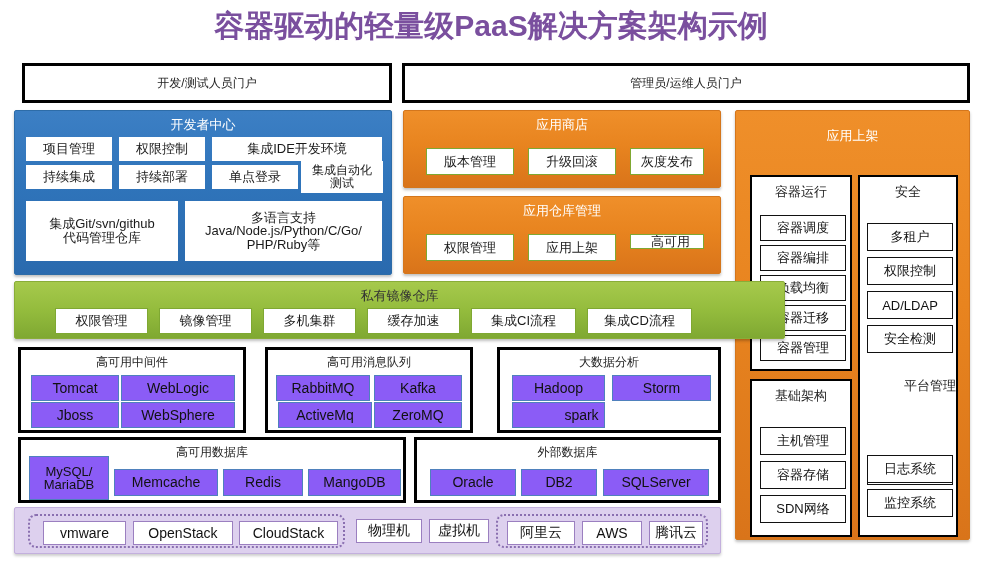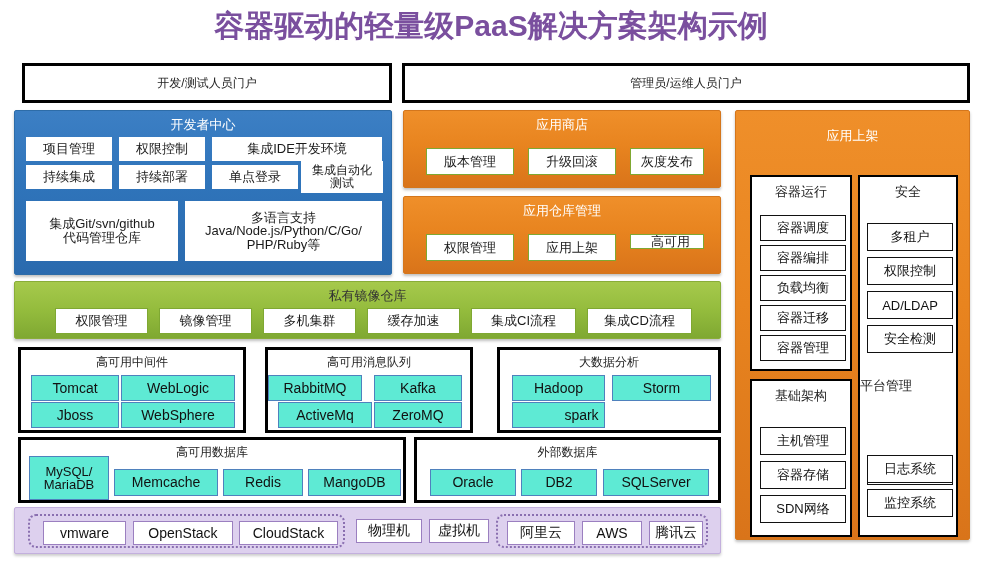--- a/index.html
+++ b/index.html
@@ -83,21 +83,21 @@
     border:3px solid #000;
     background:#fff;
   }
   .group-title{
     position:absolute;left:0;top:4px;width:100%;
     text-align:center;font-size:12px;color:#222;
     white-space:nowrap;
   }
   .bchip{
     box-sizing:border-box;
-    background:#5eead4;
+    background:#8b5cf6;
     border:1px solid #4f81bd;
     display:flex;align-items:center;justify-content:center;
     text-align:center;
     font-size:14px;color:#111;
     line-height:1.02;
     white-space:pre-line;
   }
 
   
   .wpanel{
@@ -195,55 +195,55 @@
       <div class="abs kchip" style="left:8px;top:158px;width:86px;height:26px;">容器管理</div>
     </div>
 
     <div class="abs wpanel" style="left:122px;top:64px;width:100px;height:362px;">
       <div class="wpanel-title">安全</div>
       <div class="abs kchip" style="left:7px;top:46px;width:86px;height:28px;">多租户</div>
       <div class="abs kchip" style="left:7px;top:80px;width:86px;height:28px;">权限控制</div>
       <div class="abs kchip" style="left:7px;top:114px;width:86px;height:28px;">AD/LDAP</div>
       <div class="abs kchip" style="left:7px;top:148px;width:86px;height:28px;">安全检测</div>
 
-      <div class="abs" style="left:0;top:200px;width:100%;text-align:left;font-size:13px;color:#222;white-space:nowrap;font-family:Liberation Serif, serif;">平台管理</div>
+      <div class="abs" style="left:0;top:200px;width:100%;text-align:right;font-size:13px;color:#222;white-space:nowrap;font-family:Liberation Serif, serif;">平台管理</div>
       <div class="abs kchip" style="left:7px;top:244px;width:86px;height:28px;margin-top:36px;">平台高可用</div>
       <div class="abs kchip" style="left:7px;top:278px;width:86px;height:28px;">日志系统</div>
       <div class="abs kchip" style="left:7px;top:312px;width:86px;height:28px;">监控系统</div>
     </div>
 
     <div class="abs wpanel" style="left:14px;top:268px;width:102px;height:158px;">
       <div class="wpanel-title">基础架构</div>
       <div class="abs kchip" style="left:8px;top:46px;width:86px;height:28px;">主机管理</div>
       <div class="abs kchip" style="left:8px;top:80px;width:86px;height:28px;">容器存储</div>
       <div class="abs kchip" style="left:8px;top:114px;width:86px;height:28px;">SDN网络</div>
     </div>
   </div>
 
-  <div class="abs sect sect-green" style="left:14px;top:281px;width:707px;height:58px;padding-left:27px;">
+  <div class="abs sect sect-green" style="left:14px;top:281px;width:771px;height:58px;padding-left:27px;">
     <div class="sect-title dark">私有镜像仓库</div>
     <div class="abs chip" style="left:40px;top:26px;width:93px;height:26px;">权限管理</div>
     <div class="abs chip" style="left:144px;top:26px;width:93px;height:26px;">镜像管理</div>
     <div class="abs chip" style="left:248px;top:26px;width:93px;height:26px;">多机集群</div>
     <div class="abs chip" style="left:352px;top:26px;width:93px;height:26px;">缓存加速</div>
     <div class="abs chip" style="left:456px;top:26px;width:105px;height:26px;">集成CI流程</div>
     <div class="abs chip" style="left:572px;top:26px;width:105px;height:26px;">集成CD流程</div>
   </div>
 
   <div class="abs group" style="left:18px;top:347px;width:228px;height:86px;">
     <div class="group-title">高可用中间件</div>
     <div class="abs bchip" style="left:10px;top:25px;width:88px;height:26px;">Tomcat</div>
     <div class="abs bchip" style="left:100px;top:25px;width:114px;height:26px;">WebLogic</div>
     <div class="abs bchip" style="left:100px;top:52px;width:114px;height:26px;">WebSphere</div>
     <div class="abs bchip" style="left:10px;top:52px;width:88px;height:26px;">Jboss</div>
   </div>
 
   <div class="abs group" style="left:265px;top:347px;width:208px;height:86px;">
     <div class="group-title">高可用消息队列</div>
-    <div class="abs bchip" style="left:0;top:25px;width:94px;height:26px;">RabbitMQ</div>
+    <div class="abs bchip" style="left:8px;top:25px;width:94px;height:26px;">RabbitMQ</div>
     <div class="abs bchip" style="left:106px;top:25px;width:88px;height:26px;">Kafka</div>
     <div class="abs bchip" style="left:10px;top:52px;width:94px;height:26px;">ActiveMq</div>
     <div class="abs bchip" style="left:106px;top:52px;width:88px;height:26px;">ZeroMQ</div>
   </div>
 
   <div class="abs group" style="left:497px;top:347px;width:224px;height:86px;">
     <div class="group-title">大数据分析</div>
     <div class="abs bchip" style="left:12px;top:25px;width:93px;height:26px;">Hadoop</div>
     <div class="abs bchip" style="left:112px;top:25px;width:99px;height:26px;">Storm</div>
     <div class="abs bchip" style="left:12px;top:52px;width:93px;height:26px;padding-left:46px;">spark</div>

